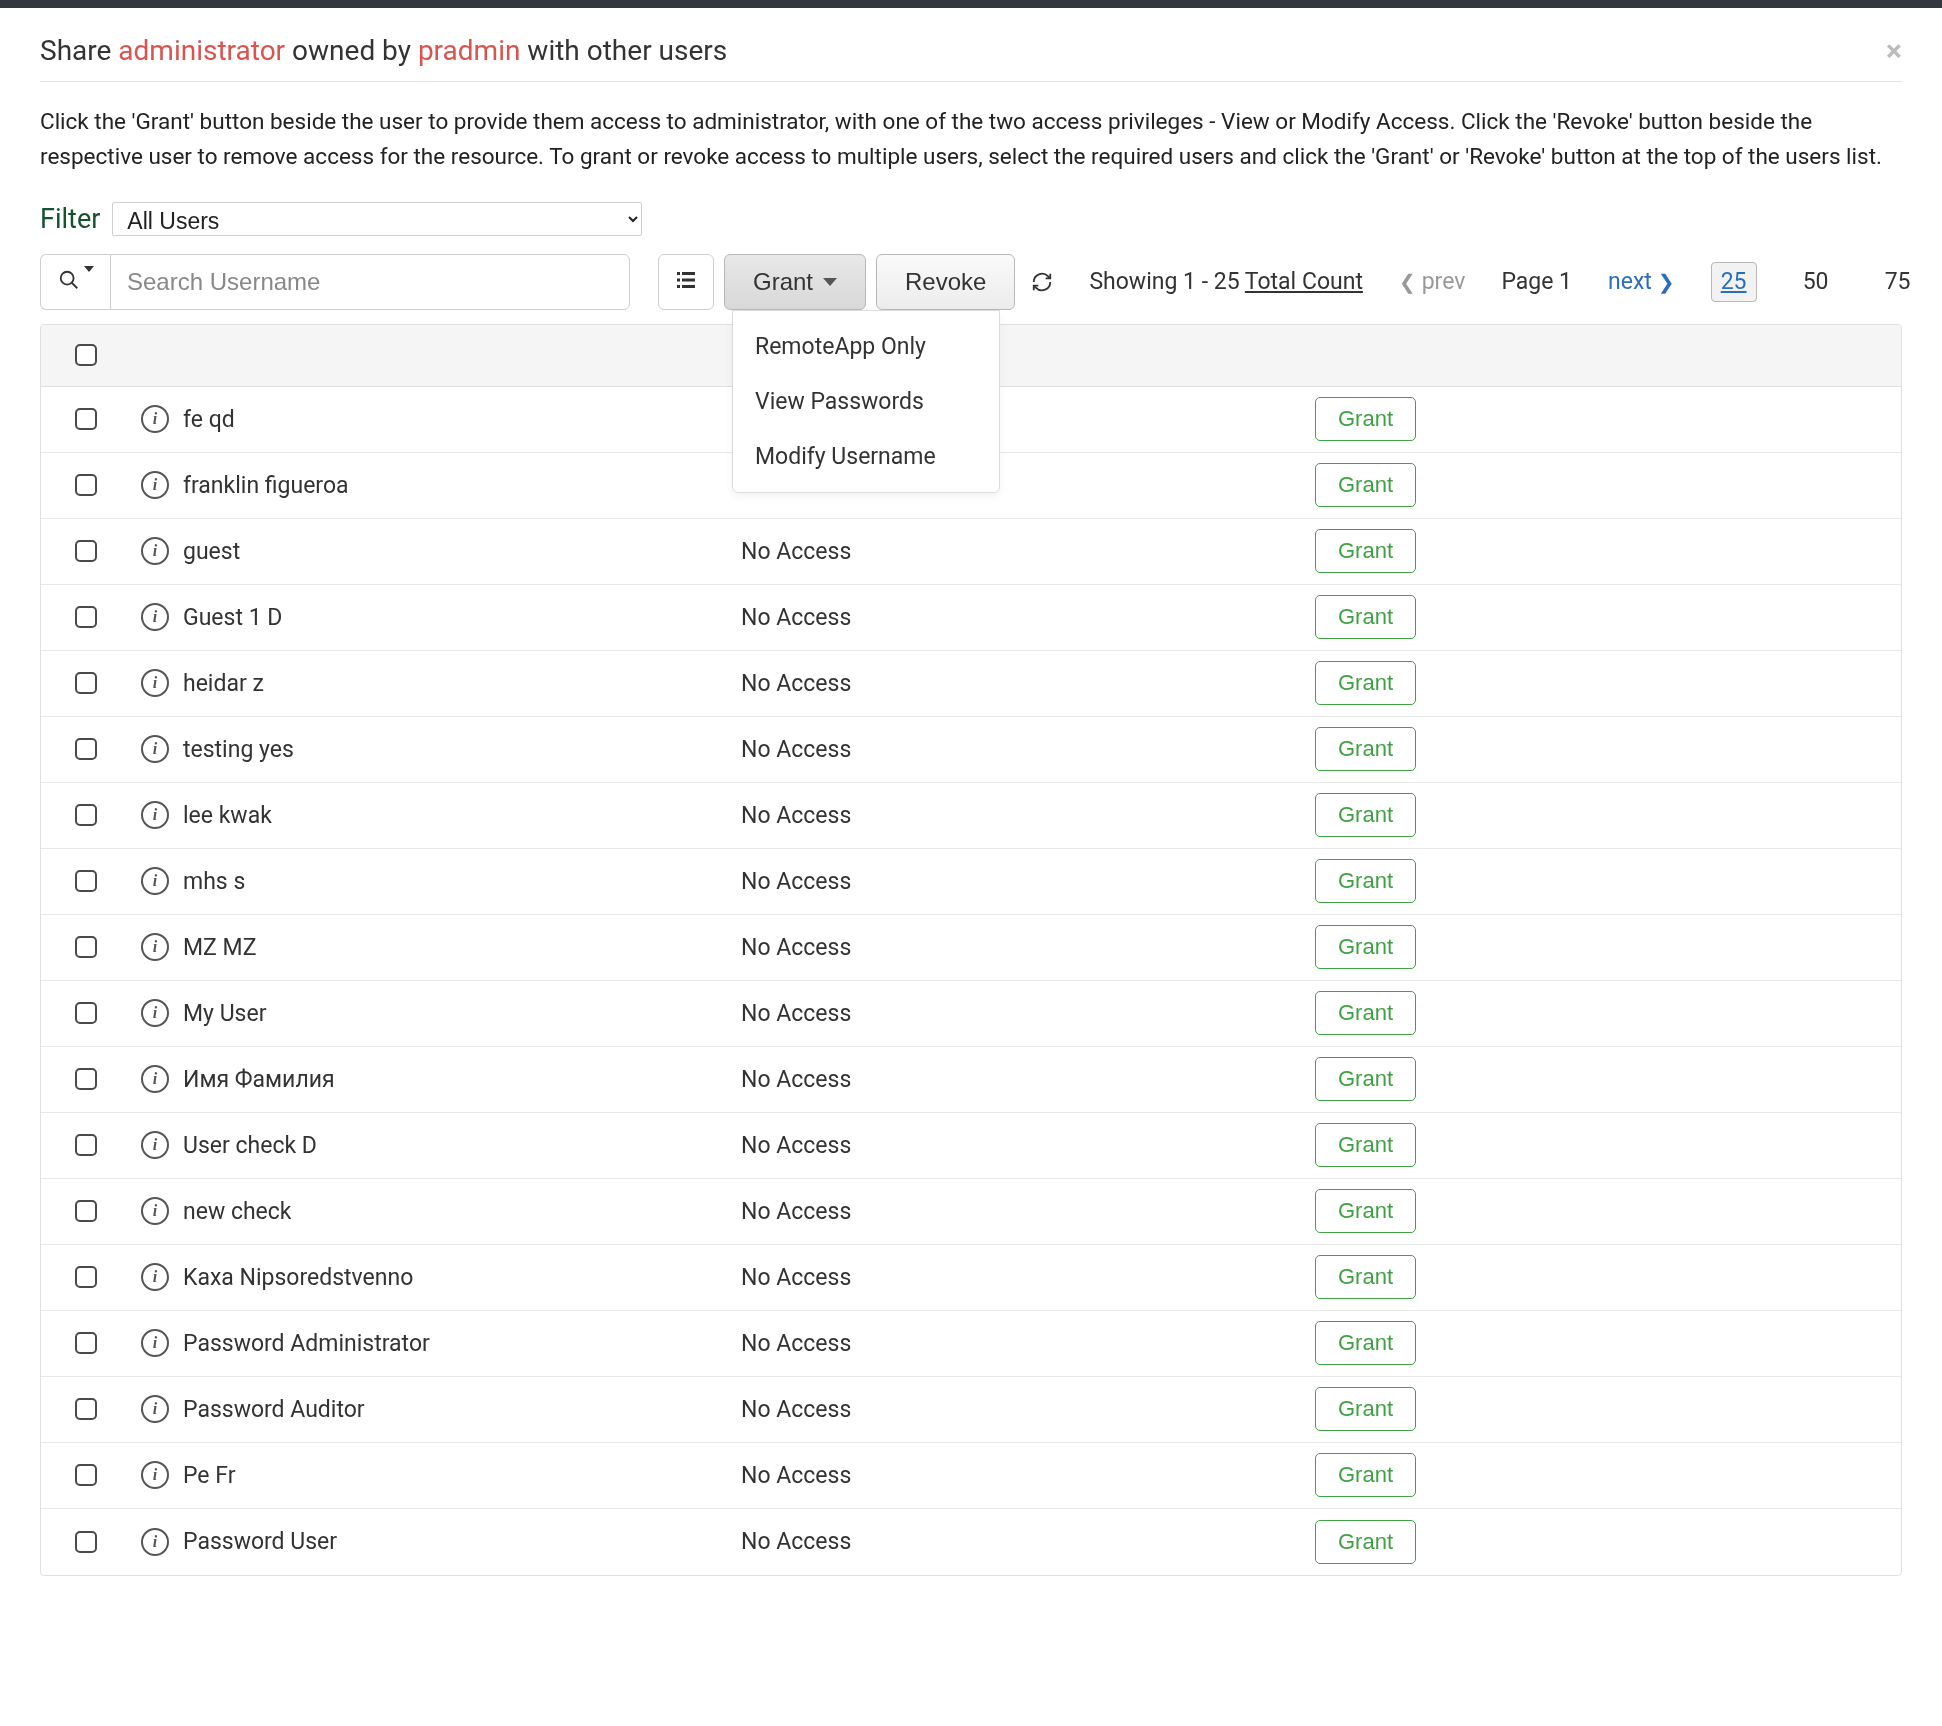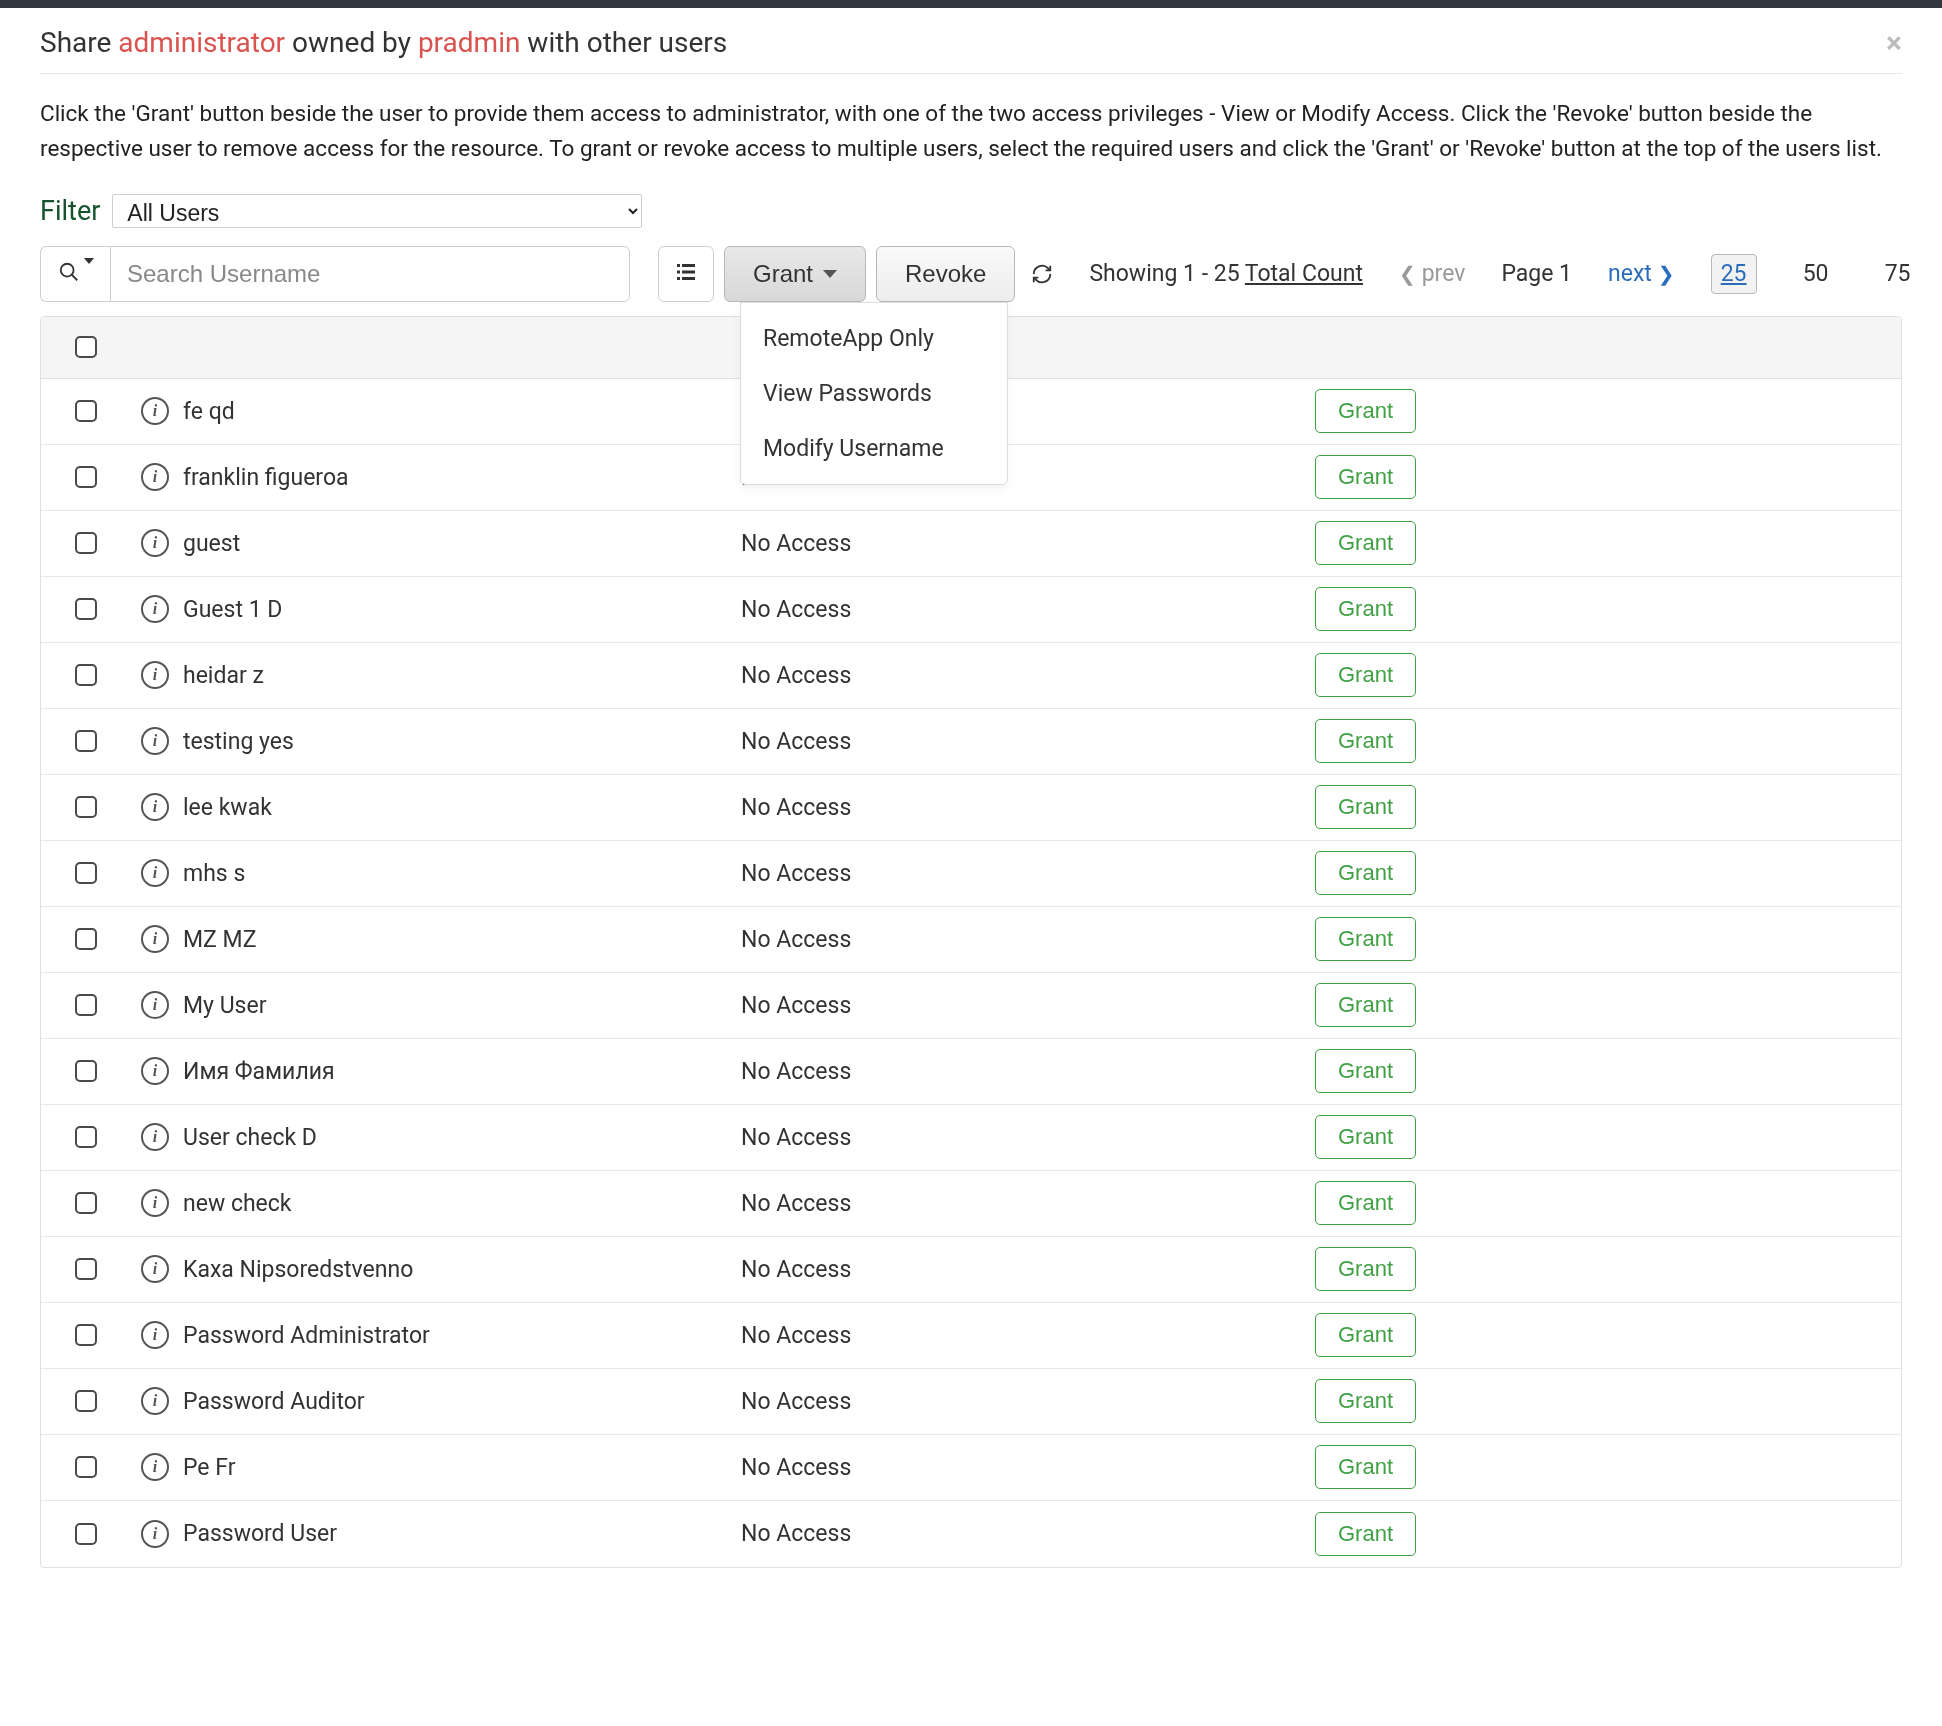--- a/index.html
+++ b/index.html
@@ -8,21 +8,21 @@
     padding: 0;
     font-family: -apple-system, BlinkMacSystemFont, "Segoe UI", Roboto, Helvetica, Arial, sans-serif;
     background: #fff;
     color: #333;
   }
   .topbar {
     height: 8px;
     background: #333740;
   }
   .modal {
-    padding: 18px 40px 50px 40px;
+    padding: 26px 40px 50px 40px;
   }
   .modal-header {
     display: flex;
     align-items: center;
     justify-content: space-between;
     padding-bottom: 14px;
     border-bottom: 1px solid #e5e5e5;
   }
   .modal-title {
     font-size: 28px;
@@ -134,21 +134,21 @@
     border-right: 7px solid transparent;
     border-top: 8px solid #555;
   }
   .dropdown-wrap {
     position: relative;
     display: inline-block;
   }
   .dropdown {
     position: absolute;
     top: 56px;
-    left: 16px;
+    left: 8px;
     width: 268px;
     background: #fff;
     border: 1px solid #dcdcdc;
     border-radius: 0 0 6px 6px;
     padding: 8px 0;
     z-index: 50;
     box-shadow: 0 4px 10px rgba(0,0,0,0.05);
   }
   .dropdown-item {
     padding: 14px 22px;

